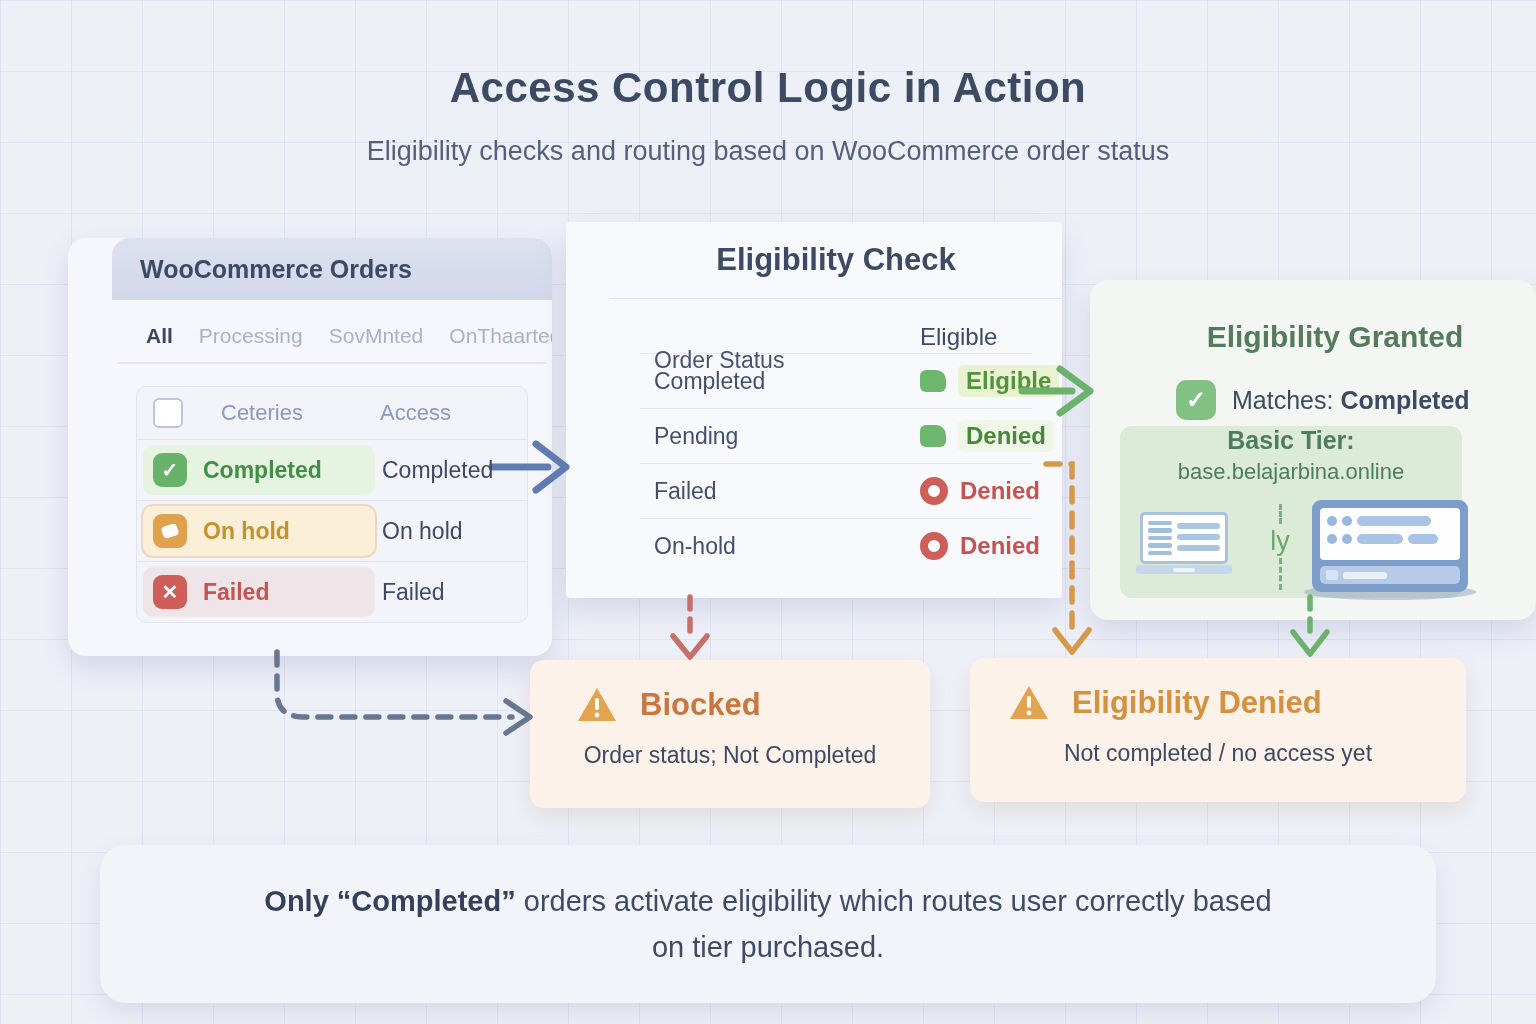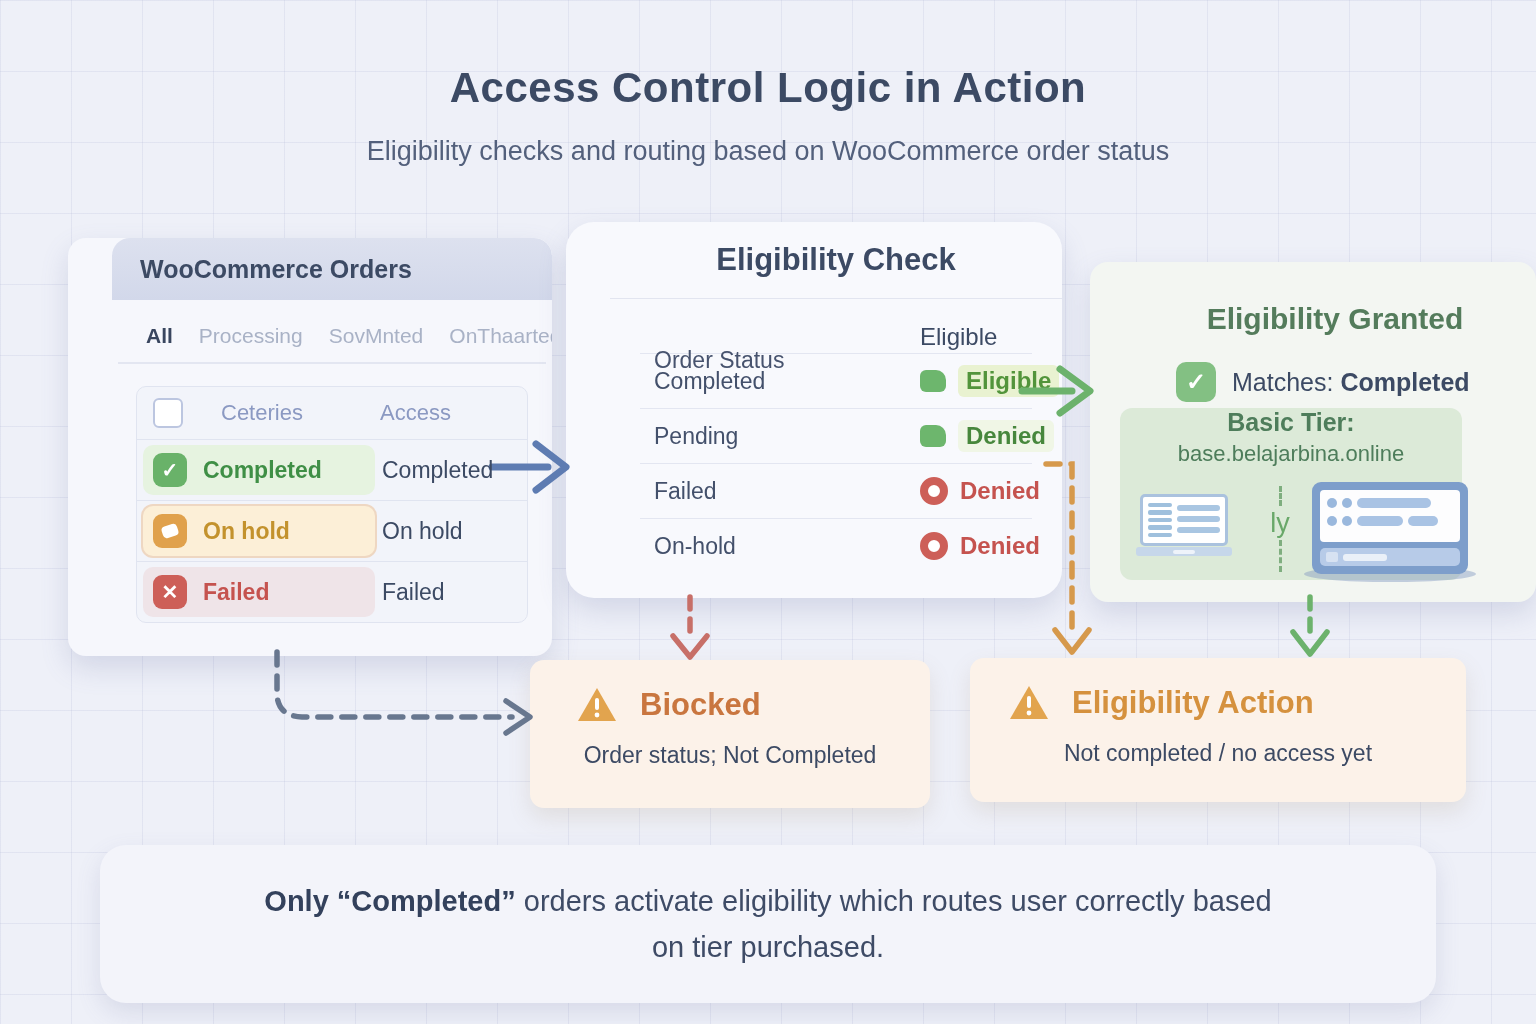--- a/index.html
+++ b/index.html
@@ -36,34 +36,34 @@
   .wc-icon{position:relative;z-index:1;width:34px;height:34px;border-radius:9px;margin-left:16px;
     display:flex;align-items:center;justify-content:center;color:#fff;font-size:20px;font-weight:bold;}
   .icon-green{background:#69b269;}
   .icon-orange{background:#e0a14c;}
   .icon-red{background:#cd5f58;}
   .hold-blob{width:16px;height:12px;background:#fff;border-radius:4px;transform:rotate(-18deg);}
   .wc-label{position:relative;z-index:1;margin-left:16px;font-size:23px;font-weight:bold;}
   .t-green{color:#3f8f46;} .t-orange{color:#c3922d;} .t-red{color:#c5534f;}
   .wc-status{position:absolute;left:245px;font-size:23px;color:#3c4a64;z-index:1;}
   
-  .elig{left:566px;top:222px;width:452px;height:376px;background:#f8f9fd;border-radius:28px;}
+  .elig{left:566px;top:222px;width:452px;height:376px;background:#f8f9fd;border-radius:4px;}
   .elig-title{height:76px;display:flex;align-items:center;justify-content:center;font-size:31px;font-weight:bold;color:#3c4a64;border-bottom:1px solid #e2e5f0;}
   .ec-row{position:relative;display:grid;grid-template-columns:280px 1fr;align-items:center;height:54px;margin:0 30px;border-bottom:1px solid #e3e6f1;}
   .ec-row:last-child{border-bottom:none;}
   .ec-label{font-size:23px;color:#43506b;padding-left:14px;}
   .ec-head .ec-label{color:#47536e;margin-top:48px;}
   .ec-val{display:flex;align-items:center;font-size:24px;font-weight:bold;color:#3c4a64;}
   .badge-green{width:26px;height:22px;background:#6db66d;border-radius:6px 10px 6px 6px;margin-right:12px;}
   .ring-red{width:12px;height:12px;border:8px solid #cd5f58;border-radius:50%;background:#fff;margin-right:12px;}
   .v-green{color:#52943b;background:rgba(216,233,156,0.45);border-radius:6px;padding:2px 8px;}
   .v-green2{color:#47873c;background:rgba(222,238,180,0.30);border-radius:6px;padding:2px 8px;}
   .v-red{color:#c5534f;}
   
-  .granted{left:1090px;top:262px;width:402px;height:340px;background:#f3f6f2;border-radius:18px;}
+  .granted{left:1090px;top:280px;width:402px;height:340px;background:#f3f6f2;border-radius:18px;}
   .granted-title{padding-top:40px;text-align:center;font-size:30px;font-weight:bold;color:#547c5c;}
   .match-row{display:flex;align-items:center;margin:26px 0 0 42px;}
   .match-icon{width:40px;height:40px;border-radius:10px;background:#83c083;display:flex;align-items:center;justify-content:center;color:#fff;font-size:24px;font-weight:bold;}
   .match-text{margin-left:16px;font-size:25px;color:#3c4a64;}
   .match-text b{font-weight:bold;}
   .tier-box{position:absolute;left:30px;top:146px;width:342px;height:172px;background:#dcead8;border-radius:12px;}
   .tier-title{text-align:center;font-size:25px;font-weight:bold;color:#4e7d5b;}
   .tier-domain{text-align:center;margin-top:4px;font-size:22px;color:#4e7d5b;}
   
   .laptop-sm{position:absolute;left:16px;top:86px;width:96px;height:70px;}
@@ -257,21 +257,21 @@
     <div class="warn-sub">Order status; Not Completed</div>
   </div>
 
   <div class="abs warnbox denied">
     <div class="warn-head" style="padding-left:36px;">
       <svg width="46" height="42" viewBox="0 0 46 42">
         <path d="M23 4 L42 37 H4 Z" stroke-linejoin="round" fill="#e2a44e"></path>
         <rect x="21" y="14" width="4" height="12" rx="2" fill="#ffffff"></rect>
         <circle cx="23" cy="31" r="2.4" fill="#ffffff"></circle>
       </svg>
-      <span class="warn-title">Eligibility Action</span>
+      <span class="warn-title">Eligibility Denied</span>
     </div>
     <div class="warn-sub">Not completed / no access yet</div>
   </div>
 
   <div class="abs footer-box">
     <div class="footer-line">
       <b>Only “Completed”</b><span> orders activate eligibility which routes user correctly based</span>
     </div>
     <div class="footer-line">on tier purchased.</div>
   </div>

